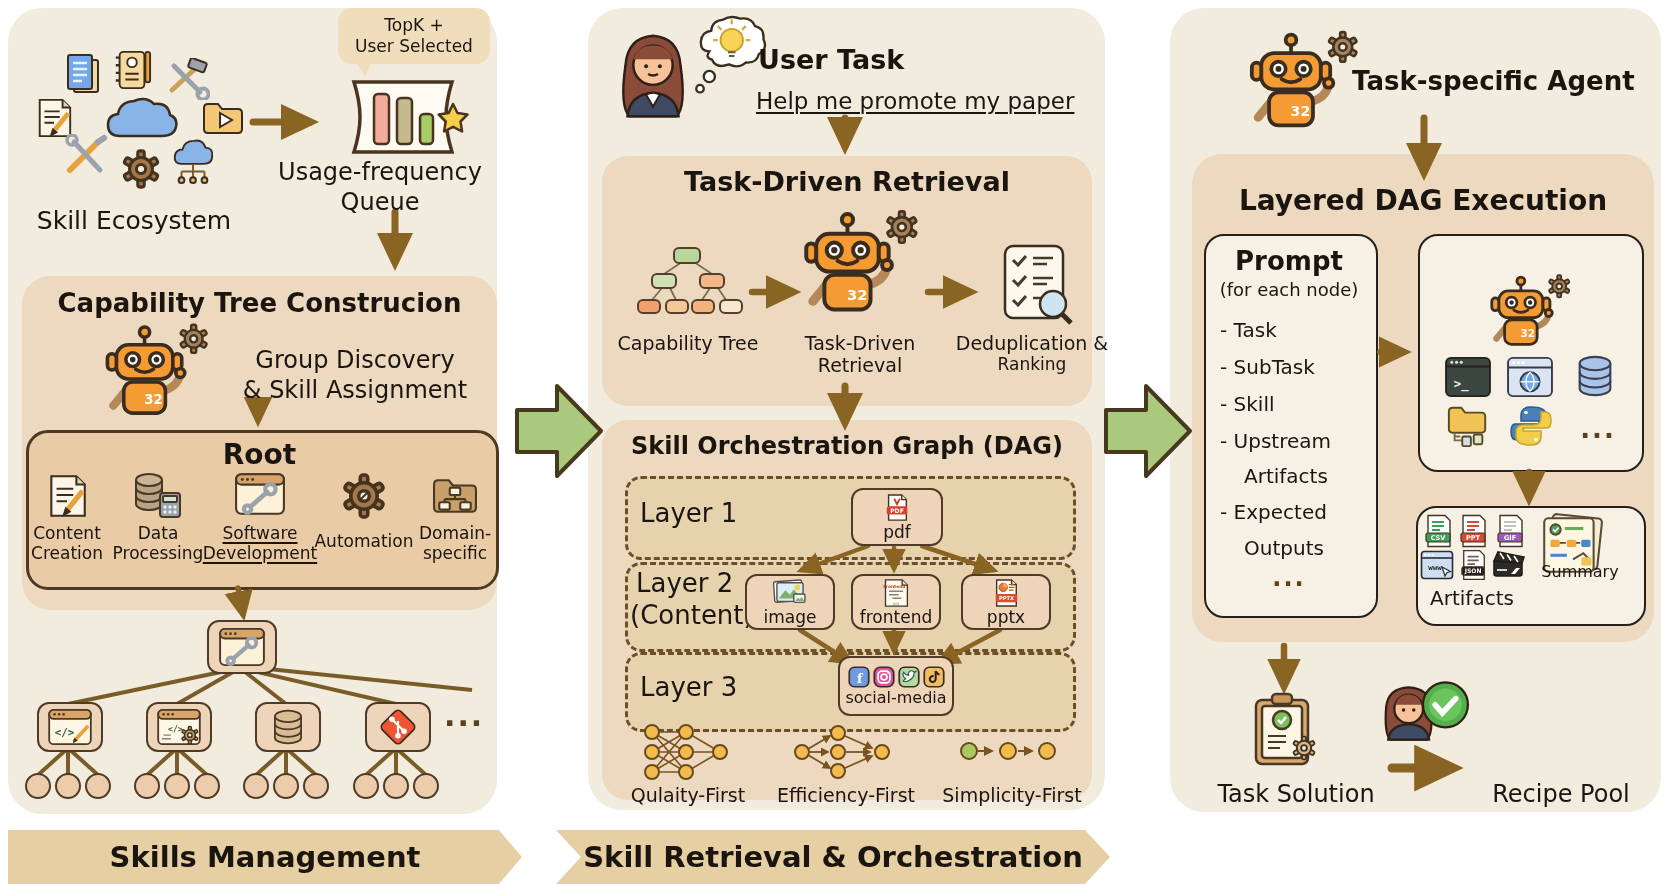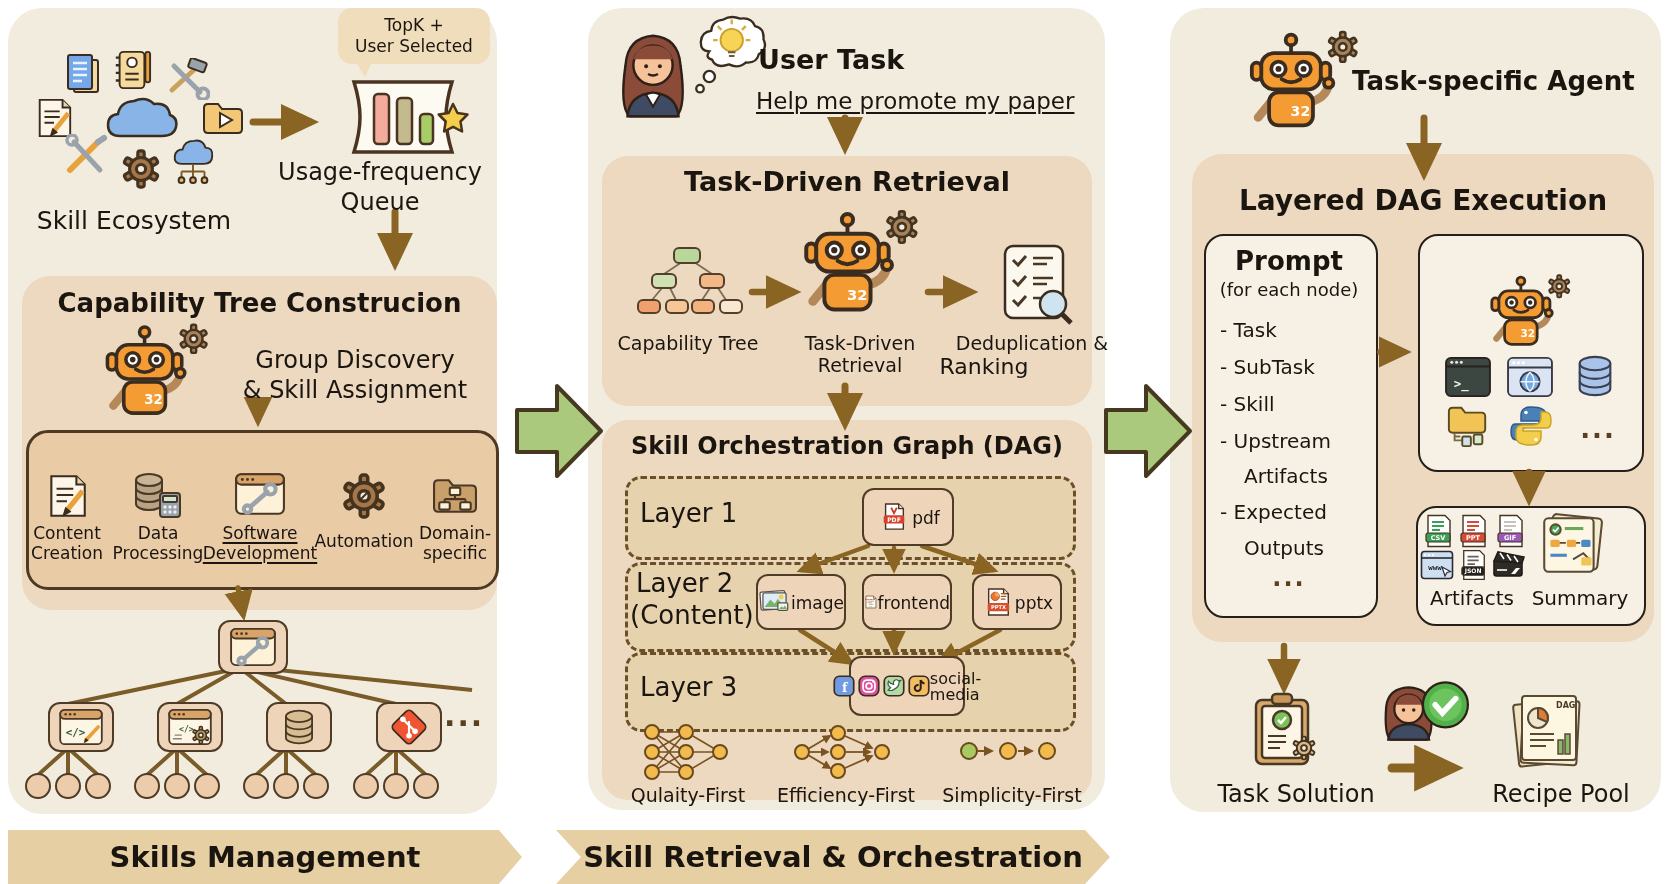--- a/index.html
+++ b/index.html
@@ -11,21 +11,21 @@
   .rootbox{background:#e9cba6;border:3px solid #4e3a22;border-radius:22px;}
   .dashed{background:#e7d2ae;border:3px dashed #6b4f28;border-radius:16px;}
   .whitebox{background:#f7f1e5;border:2.5px solid #241f18;border-radius:20px;}
   .overlay{position:absolute;left:0;top:0;z-index:3;pointer-events:none;}
   .item{position:absolute;z-index:4;}
   .icon svg{display:block;width:100%;height:100%;}
   .ctr{text-align:center;}
   .b{font-weight:bold;}
   .ul{text-decoration:underline;text-underline-offset:3px;text-decoration-thickness:2px;}
   .node{position:absolute;z-index:4;background:#eed4b8;border:2.5px solid #4f3b26;border-radius:12px;
-        display:flex;flex-direction:row;align-items:center;justify-content:center;margin-left:11px;}
+        display:flex;flex-direction:column;align-items:center;justify-content:center;}
   .node .nlbl{font-size:17px;line-height:1;margin-top:2px;}
   .cap2{font-size:17px;line-height:1.15;text-align:center;}
   .leaf{position:absolute;z-index:4;width:26px;height:26px;border-radius:50%;
         background:#ecccab;border:2.5px solid #4f3b26;box-sizing:border-box;}
   .banner{position:absolute;top:830px;height:54px;background:#e7cfa4;z-index:4;
           display:flex;align-items:center;justify-content:center;font-size:29px;font-weight:bold;}
   .ban1{clip-path:polygon(0% 0%,95.5% 0%,100% 50%,95.5% 100%,0% 100%);}
   .ban2{clip-path:polygon(0% 0%,95.5% 0%,100% 50%,95.5% 100%,0% 100%,4.5% 50%);}
   .bubble{position:absolute;z-index:4;background:#f0ddbb;border-radius:14px;
           display:flex;flex-direction:column;align-items:center;justify-content:center;
@@ -223,20 +223,21 @@
           <rect x="-1.7" y="-9.5" width="3.4" height="19" rx="1.2" transform="rotate(60)"></rect>
           <rect x="-1.7" y="-9.5" width="3.4" height="19" rx="1.2" transform="rotate(-60)"></rect>
           <circle r="6"></circle>
           <circle r="2.4" fill="#f2ecdf"></circle>
         </g>
       </svg>
     </div>
   <div class="item ctr" style="left:215px;top:346px;width:280px;font-size:24px">Group Discovery</div>
   <div class="item ctr" style="left:215px;top:376px;width:280px;font-size:24px">&amp; Skill Assignment</div>
 
+  <div class="item ctr b" style="left:30px;top:438px;width:459px;font-size:28px">Root</div>
   <div class="item icon" style="left:43px;top:472px;width:48px;height:48px">
       <svg viewBox="0 0 42 46">
         <g stroke="#3a2d1f" stroke-width="2">
           <path d="M6 4 h24 l8 8 v30 h-32 Z" fill="#fdf6e8"></path>
           <path d="M30 4 v8 h8" fill="#e8d5b0"></path>
           <path d="M11 16 h16 M11 22 h16 M11 28 h10" stroke-width="2" fill="none"></path>
           <path d="M20 38 L36 18" stroke="#e8a23c" stroke-width="5"></path>
           <path d="M18 41 l2 -6 3.5 3 Z" fill="#3a2d1f"></path>
         </g>
       </svg>
@@ -486,21 +487,21 @@
           <path d="M36 16 h20 M36 22 h14 M36 36 h20 M36 42 h14 M36 56 h16" stroke="#4a3826" stroke-width="2.5"></path>
           <circle cx="56" cy="62" r="13" fill="#cfe4ee"></circle>
           <path d="M65 72 l9 9" stroke-width="5"></path>
         </g>
       </svg>
     </div>
   <div class="item ctr" style="left:598px;top:332px;width:180px;font-size:19px">Capability Tree</div>
   <div class="item ctr" style="left:790px;top:332px;width:140px;font-size:19px">Task-Driven</div>
   <div class="item ctr" style="left:790px;top:354px;width:140px;font-size:19px">Retrieval</div>
   <div class="item ctr" style="left:947px;top:332px;width:170px;font-size:19px">Deduplication &amp;</div>
-  <div class="item ctr" style="left:899px;top:354px;width:170px;font-size:22px">Ranking</div>
+  <div class="item ctr" style="left:947px;top:354px;width:170px;font-size:17px">Ranking</div>
 
   <div class="item ctr b" style="left:602px;top:432px;width:490px;font-size:24px">Skill Orchestration Graph (DAG)</div>
   <div class="item" style="left:640px;top:498px;font-size:26px">Layer 1</div>
   <div class="item" style="left:636px;top:568px;font-size:26px">Layer 2</div>
   <div class="item" style="left:630px;top:600px;font-size:26px">(Content)</div>
   <div class="item" style="left:640px;top:672px;font-size:26px">Layer 3</div>
 
   <div class="node" style="left:851px;top:488px;width:88px;height:54px">
     <div class="icon" style="width:36px;height:28px">
         <svg viewBox="0 0 38 30">
@@ -853,21 +854,21 @@
           <rect x="30" y="27" width="9" height="7" rx="1.5" fill="#f2a73e" stroke="none"></rect>
           <rect x="44" y="27" width="9" height="7" rx="1.5" fill="#4a88c8" stroke="none"></rect>
           <path d="M23 30 h6 M39 30 h4" stroke="#5a4a32" stroke-width="1.6"></path>
           <path d="M14 42 h16" stroke="#4a88c8" stroke-width="3"></path>
           <path d="M36 46 l10 -6 6 6" stroke="#5a4a32" fill="none"></path>
           <rect x="44" y="44" width="10" height="8" rx="1.5" fill="#f2c455" stroke="none"></rect>
         </g>
       </svg>
     </div>
   <div class="item ctr" style="left:1420px;top:586px;width:104px;font-size:20px">Artifacts</div>
-  <div class="item ctr" style="left:1528px;top:586px;width:104px;font-size:20px">Summary</div>
+  <div class="item ctr" style="left:1528px;top:562px;width:104px;font-size:16px">Summary</div>
 
   <div class="item icon" style="left:1248px;top:692px;width:76px;height:80px">
       <svg viewBox="0 0 76 80">
         <g stroke="#4a3826" stroke-width="2.5">
           <rect x="8" y="8" width="52" height="64" rx="6" fill="#d8a968"></rect>
           <rect x="14" y="14" width="40" height="52" rx="3" fill="#fdf6e6"></rect>
           <rect x="24" y="2" width="20" height="10" rx="4" fill="#c89858"></rect>
           <circle cx="34" cy="28" r="9" fill="#7cc25a"></circle>
           <path d="M30 28 l3 3 5 -6" stroke="#fff" stroke-width="2.5" fill="none"></path>
           <path d="M20 44 h18 M20 50 h18 M20 56 h12" stroke-width="2"></path>
@@ -890,35 +891,20 @@
           <path d="M17 28 Q20 18 30 18 Q40 18 43 28" fill="#8a4b38" stroke="none"></path>
           <circle cx="25" cy="33" r="1.7" fill="#2e2018" stroke="none"></circle>
           <circle cx="35" cy="33" r="1.7" fill="#2e2018" stroke="none"></circle>
           <path d="M10 62 Q12 48 30 47 Q48 48 50 62 Z" fill="#3f4a63"></path>
           <circle cx="66" cy="28" r="22" fill="#52b04a"></circle>
           <circle cx="66" cy="28" r="16" fill="#6cc45e" stroke="none"></circle>
           <path d="M56 28 l7 8 13 -14" stroke="#fff" stroke-width="5.5" fill="none" stroke-linecap="round"></path>
         </g>
       </svg>
     </div>
-  <div class="item icon" style="left:1510px;top:688px;width:80px;height:84px">
-      <svg viewBox="0 0 80 84">
-        <g stroke="#5a4a32" stroke-width="2">
-          <rect x="6" y="14" width="56" height="62" rx="3" fill="#efe3c2" transform="rotate(-6 34 45)"></rect>
-          <rect x="12" y="12" width="56" height="64" rx="3" fill="#f6ecd2" transform="rotate(3 40 44)"></rect>
-          <rect x="12" y="8" width="54" height="64" rx="3" fill="#fdf6e0"></rect>
-          <circle cx="28" cy="30" r="10" fill="#f0e6d0"></circle>
-          <path d="M28 30 L28 20 A10 10 0 0 1 37 34 Z" fill="#e07a3a"></path>
-          <path d="M20 46 h24 M20 52 h24 M20 58 h16" stroke-width="2"></path>
-          <rect x="48" y="52" width="5" height="14" fill="#8ab86a" stroke-width="1.5"></rect>
-          <rect x="55" y="46" width="5" height="20" fill="#8ab86a" stroke-width="1.5"></rect>
-        </g>
-        <text x="46" y="20" font-size="8" font-weight="bold" fill="#4a3826" font-family="DejaVu Sans">DAG</text>
-      </svg>
-    </div>
   <div class="item ctr" style="left:1476px;top:780px;width:170px;font-size:24px">Recipe Pool</div>
 
   <div class="banner ban1" style="left:8px;width:514px">
     <span>Skills Management</span>
   </div>
   <div class="banner ban2" style="left:556px;width:554px">
     <span>Skill Retrieval &amp; Orchestration</span>
   </div>
 </div>
 

